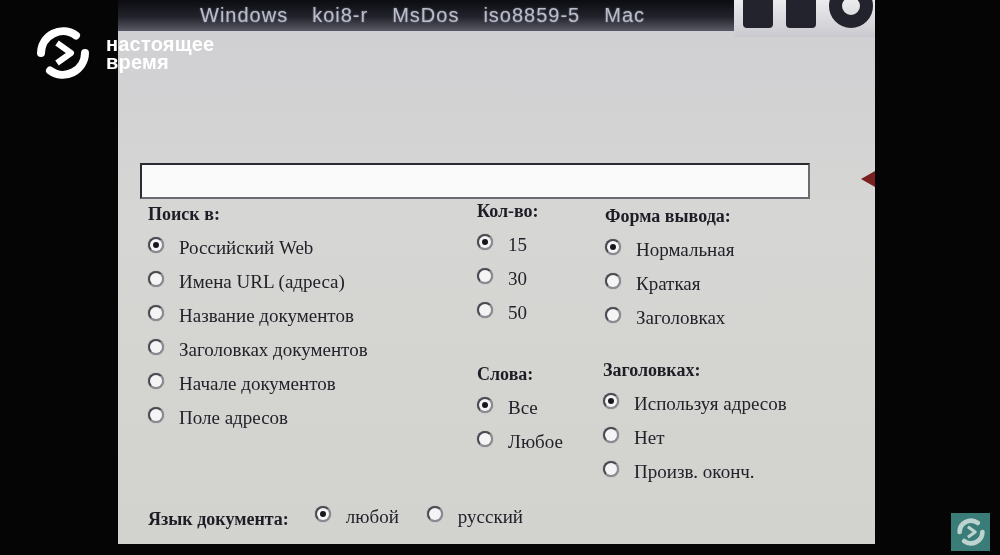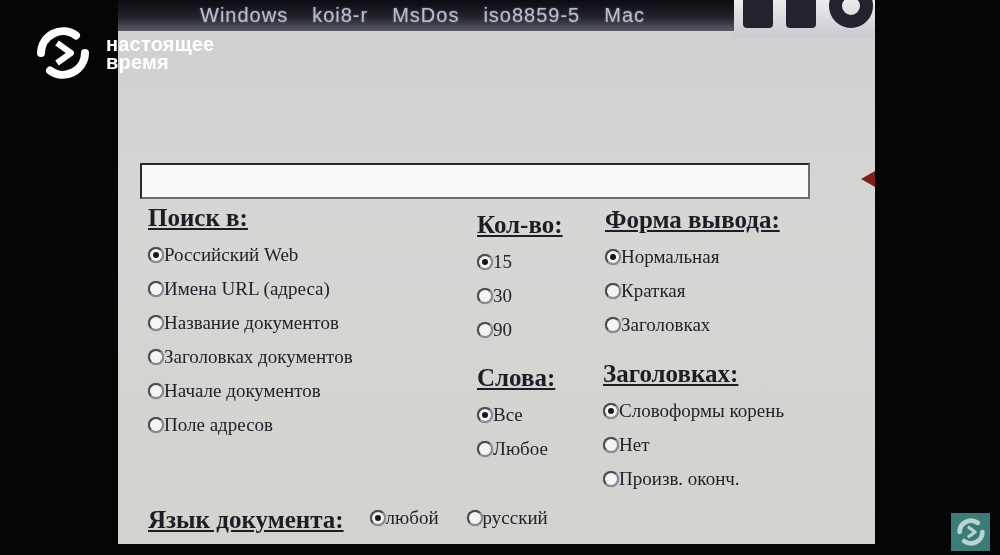--- a/index.html
+++ b/index.html
@@ -66,31 +66,31 @@
   #search-input { position:absolute; left:22px; top:163px; width:670px; height:36px;
                   background:#fafafa; border:2px solid #2b2b31; border-bottom-color:#6b6b72;
                   border-right-color:#6b6b72; font-size:20px; padding:0 8px;
                   font-family:"Liberation Serif", serif; outline:none; }
   #red-arrow { position:absolute; right:0; top:171px; width:0; height:0;
                border-top:8px solid transparent; border-bottom:8px solid transparent;
                border-right:14px solid #7a2020; }
 
   
   .group { position:absolute; }
-  .group-heading { font-size:25px; font-weight:bold; text-decoration:underline;
+  .group-heading { font-size:18px; font-weight:bold; 
                    color:#1d1d26; margin-bottom:12px; white-space:nowrap; }
-  .radio-row { display:flex; align-items:center; margin-bottom:12px; white-space:nowrap; cursor:pointer; }
+  .radio-row { display:flex; gap:15px; margin-bottom:12px; white-space:nowrap; cursor:pointer; }
   .radio { width:16px; height:16px; border-radius:50%; background:#f4f4f4; position:relative; flex:0 0 auto;
            border:2px solid #8a8a92; border-top-color:#4a4a52; border-left-color:#4a4a52;
            box-shadow:0 0 1px rgba(0,0,0,.4); }
   .radio.selected::after { content:""; position:absolute; inset:3px; border-radius:50%; background:#17171d; }
   .radio-label { font-size:19px; color:#22222a; }
 
   #group-search-in   { left:30px;  top:204px; }
-  #group-count       { left:359px; top:211px; }
+  #group-count       { left:359px; top:201px; }
   #group-output-form { left:487px; top:206px; }
   #group-words       { left:359px; top:364px; }
   #group-word-forms  { left:485px; top:360px; }
 
   #group-language { left:30px; top:506px; display:flex; align-items:center; gap:26px; }
   #group-language .group-heading { margin-bottom:0; }
   #group-language .radio-row { margin-bottom:4px; }
 </style>
 </head>
 <body>
@@ -165,21 +165,21 @@
           <div class="radio-row">
             <span class="radio selected"></span>
             <span class="radio-label">15</span>
           </div>
           <div class="radio-row">
             <span class="radio"></span>
             <span class="radio-label">30</span>
           </div>
           <div class="radio-row">
             <span class="radio"></span>
-            <span class="radio-label">90</span>
+            <span class="radio-label">50</span>
           </div>
         </div>
     </div>
 
     <div class="group" id="group-output-form">
       <div class="group-heading">Форма вывода:</div>
       <div>
           <div class="radio-row">
             <span class="radio selected"></span>
             <span class="radio-label">Нормальная</span>
@@ -207,21 +207,21 @@
             <span class="radio-label">Любое</span>
           </div>
         </div>
     </div>
 
     <div class="group" id="group-word-forms">
       <div class="group-heading">Заголовках:</div>
       <div>
           <div class="radio-row">
             <span class="radio selected"></span>
-            <span class="radio-label">Словоформы корень</span>
+            <span class="radio-label">Используя адресов</span>
           </div>
           <div class="radio-row">
             <span class="radio"></span>
             <span class="radio-label">Нет</span>
           </div>
           <div class="radio-row">
             <span class="radio"></span>
             <span class="radio-label">Произв. оконч.</span>
           </div>
         </div>

